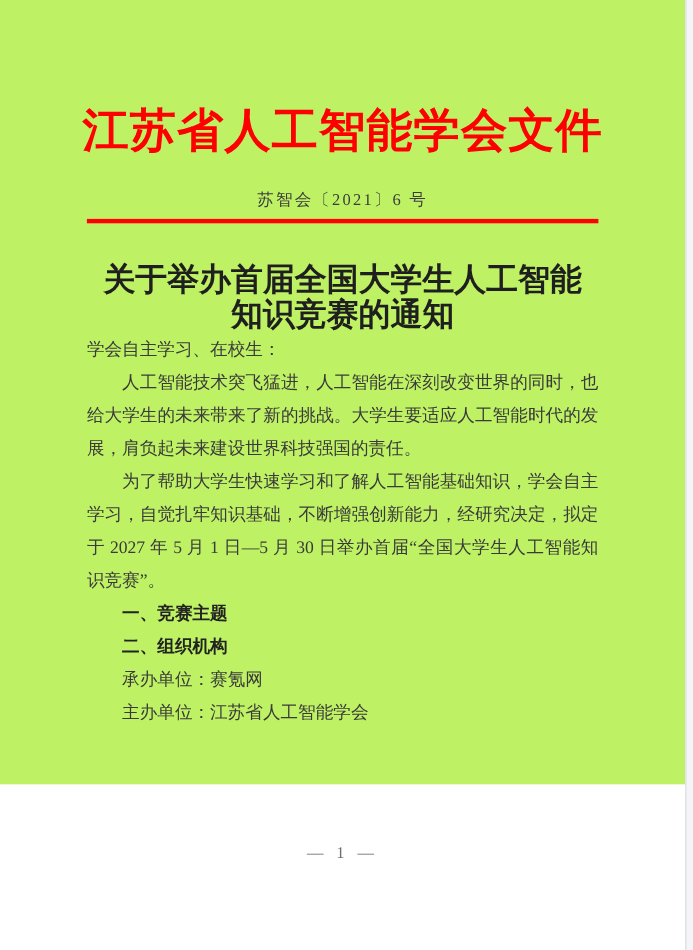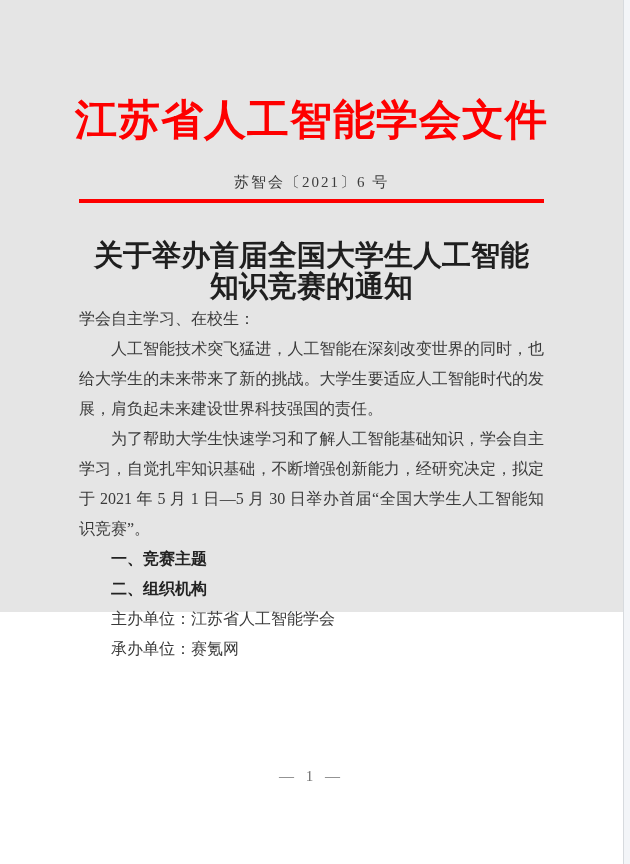--- a/index.html
+++ b/index.html
@@ -23,22 +23,22 @@
     width: 6px;
     height: 864px;
     background: #f3f5f8;
     border-left: 1px solid #d7dade;
   }
   .page {
     position: absolute;
     top: 0;
     left: 0;
     width: 623px;
-    height: 612px;
-    background: #e5e5e5;
+    height: 713px;
+    background: #bef264;
   }
   .org-title {
     margin-top: 97px;
     text-align: center;
     font-size: 42px;
     line-height: 46px;
     font-weight: bold;
     color: #fe0000;
     letter-spacing: 1px;
     font-family: "Liberation Serif", "DejaVu Serif", serif;
@@ -123,27 +123,27 @@
     <div class="notice-title">
       <div>关于举办首届全国大学生人工智能</div>
       <div>知识竞赛的通知</div>
     </div>
 
     <div class="content">
       <p class="salutation">学会自主学习、在校生：</p>
 
       <p class="para">人工智能技术突飞猛进，人工智能在深刻改变世界的同时，也给大学生的未来带来了新的挑战。大学生要适应人工智能时代的发展，肩负起未来建设世界科技强国的责任。</p>
 
-      <p class="para">为了帮助大学生快速学习和了解人工智能基础知识，学会自主学习，自觉扎牢知识基础，不断增强创新能力，经研究决定，拟定于 2021 年 5 月 1 日—5 月 30 日举办首届“全国大学生人工智能知识竞赛”。</p>
+      <p class="para">为了帮助大学生快速学习和了解人工智能基础知识，学会自主学习，自觉扎牢知识基础，不断增强创新能力，经研究决定，拟定于 2027 年 5 月 1 日—5 月 30 日举办首届“全国大学生人工智能知识竞赛”。</p>
 
       <p class="sec-heading">一、竞赛主题</p>
 
       <p class="sec-heading">二、组织机构</p>
+      <p class="sec-line">承办单位：赛氪网</p>
       <p class="sec-line">主办单位：江苏省人工智能学会</p>
-      <p class="sec-line">承办单位：赛氪网</p>
 
     </div>
 
     <div class="page-footer">— 1 —</div>
   </div>
 
   <div class="page-edge"></div>
 </div>
 
 </body></html>

